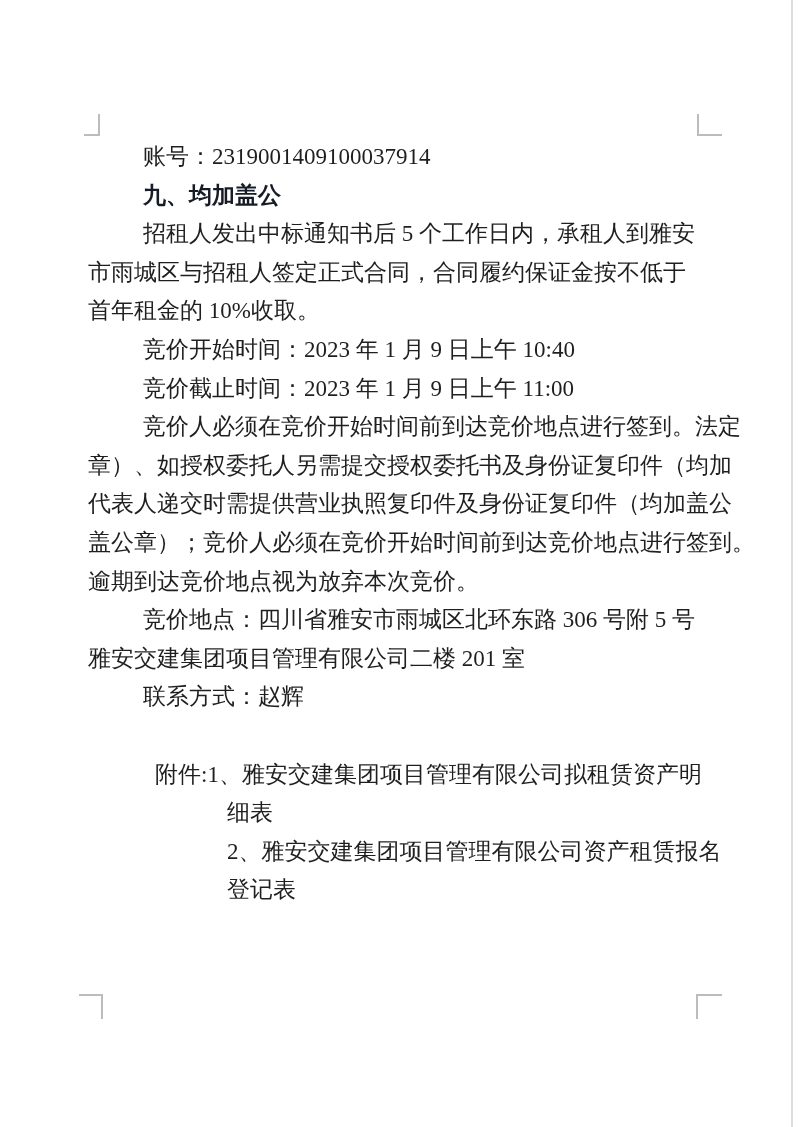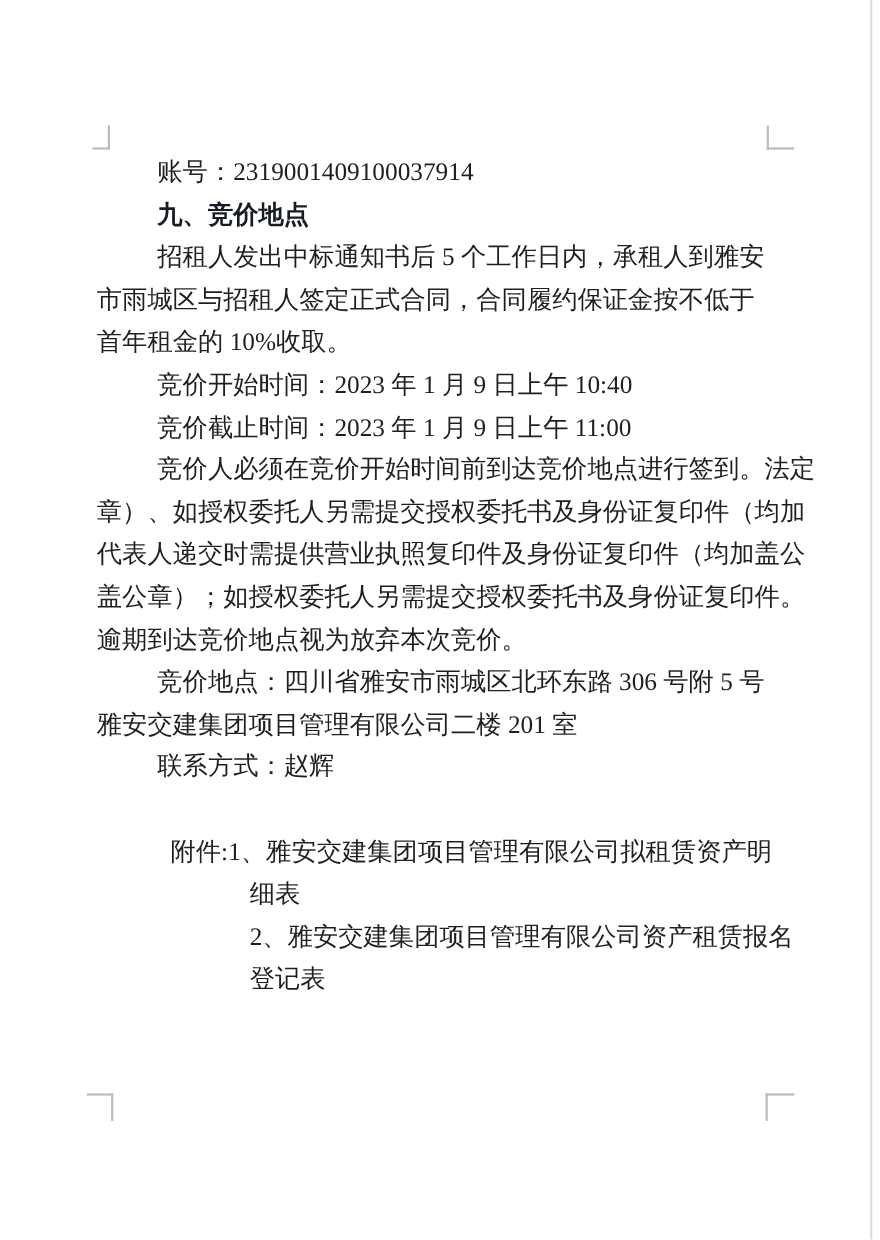--- a/index.html
+++ b/index.html
@@ -54,34 +54,34 @@
 
   <div class="mark tl"></div>
   <div class="mark tr"></div>
   <div class="mark bl"></div>
   <div class="mark br"></div>
 
   <div class="content">
 
     <div class="line indent">账号：2319001409100037914</div>
 
-    <div class="line indent bold">九、竞价地点</div>
+    <div class="line indent bold">九、均加盖公</div>
 
     <div class="line indent">招租人发出中标通知书后 5 个工作日内，承租人到雅安</div>
     <div class="line">市雨城区与招租人签定正式合同，合同履约保证金按不低于</div>
     <div class="line">首年租金的 10%收取。</div>
 
 
     <div class="line indent">竞价开始时间：2023 年 1 月 9 日上午 10:40</div>
     <div class="line indent">竞价截止时间：2023 年 1 月 9 日上午 11:00</div>
 
     <div class="line indent">竞价人必须在竞价开始时间前到达竞价地点进行签到。法定</div>
     <div class="line">章）、如授权委托人另需提交授权委托书及身份证复印件（均加</div>
     <div class="line">代表人递交时需提供营业执照复印件及身份证复印件（均加盖公</div>
-    <div class="line">盖公章）；如授权委托人另需提交授权委托书及身份证复印件。</div>
+    <div class="line">盖公章）；竞价人必须在竞价开始时间前到达竞价地点进行签到。</div>
     <div class="line">逾期到达竞价地点视为放弃本次竞价。</div>
 
     <div class="line indent">竞价地点：四川省雅安市雨城区北环东路 306 号附 5 号</div>
     <div class="line">雅安交建集团项目管理有限公司二楼 201 室</div>
 
     <div class="line indent">联系方式：赵辉</div>
 
     <div class="blank-line"></div>
 
     <div class="line attach-first">附件:1、雅安交建集团项目管理有限公司拟租赁资产明</div>

